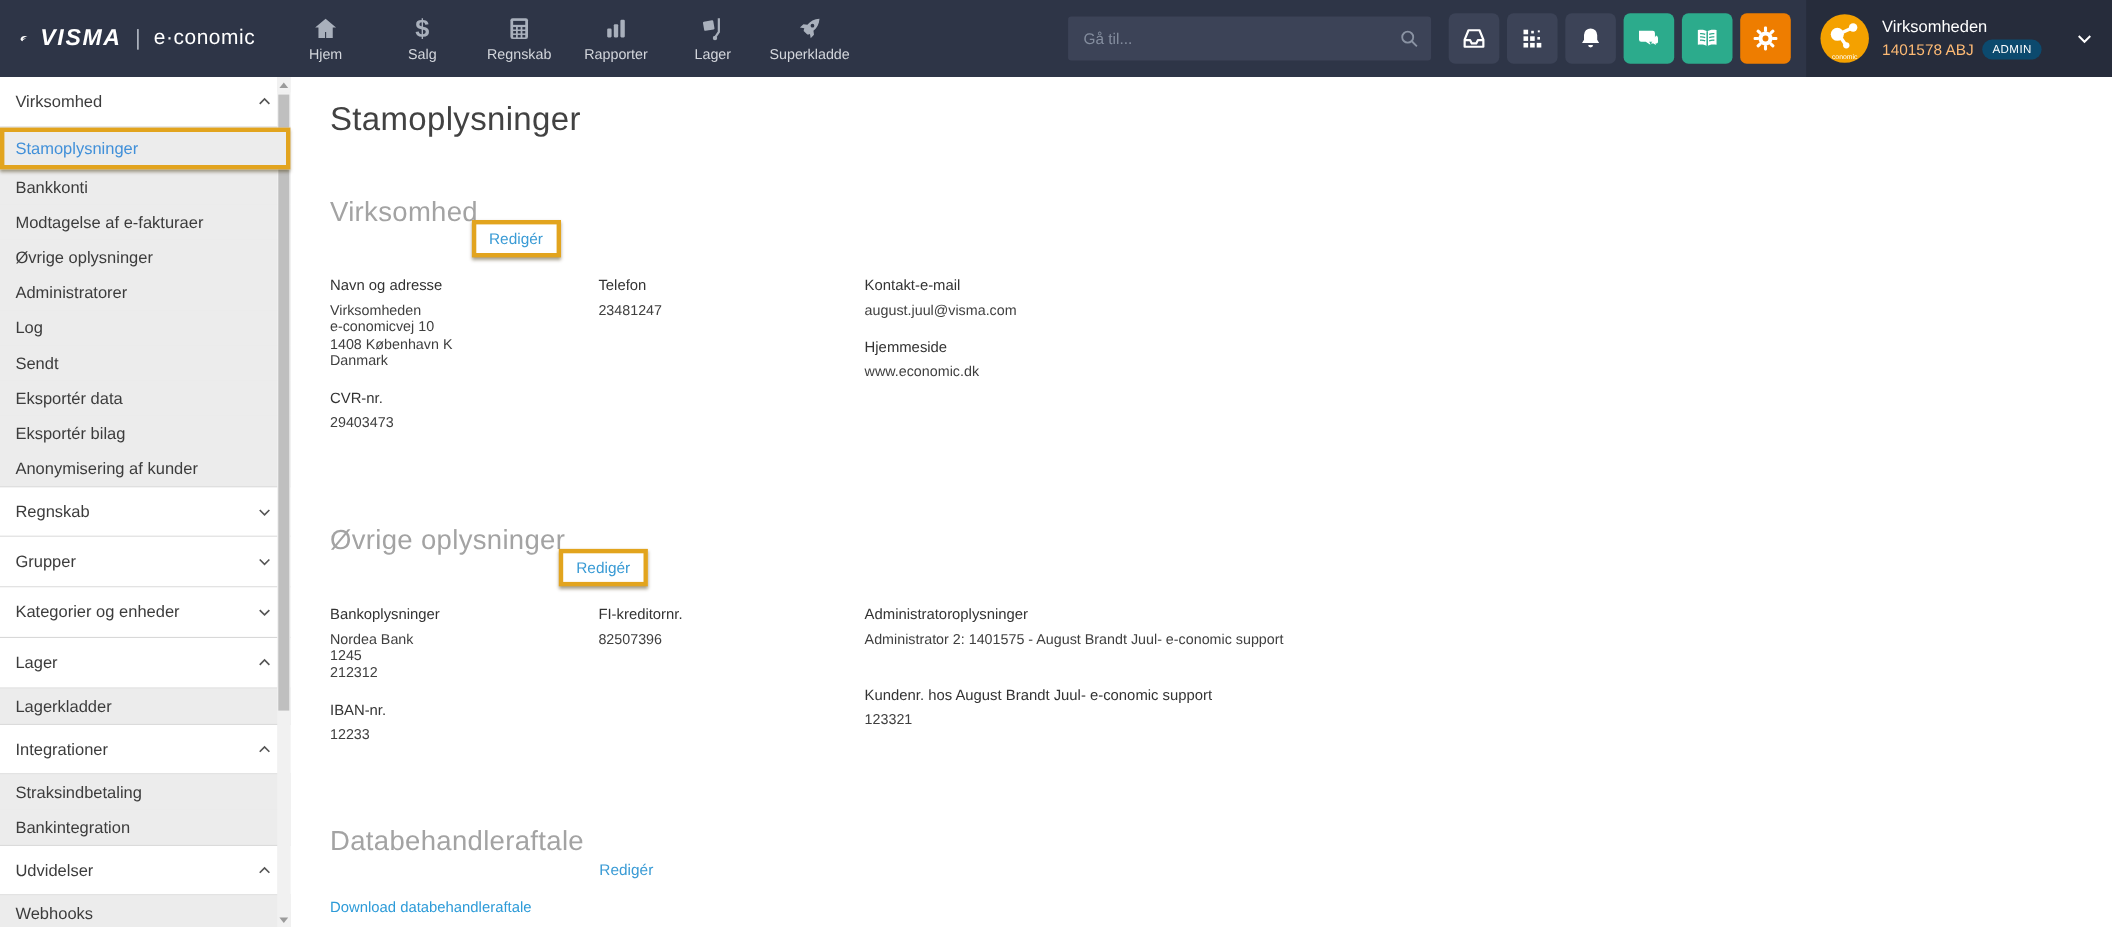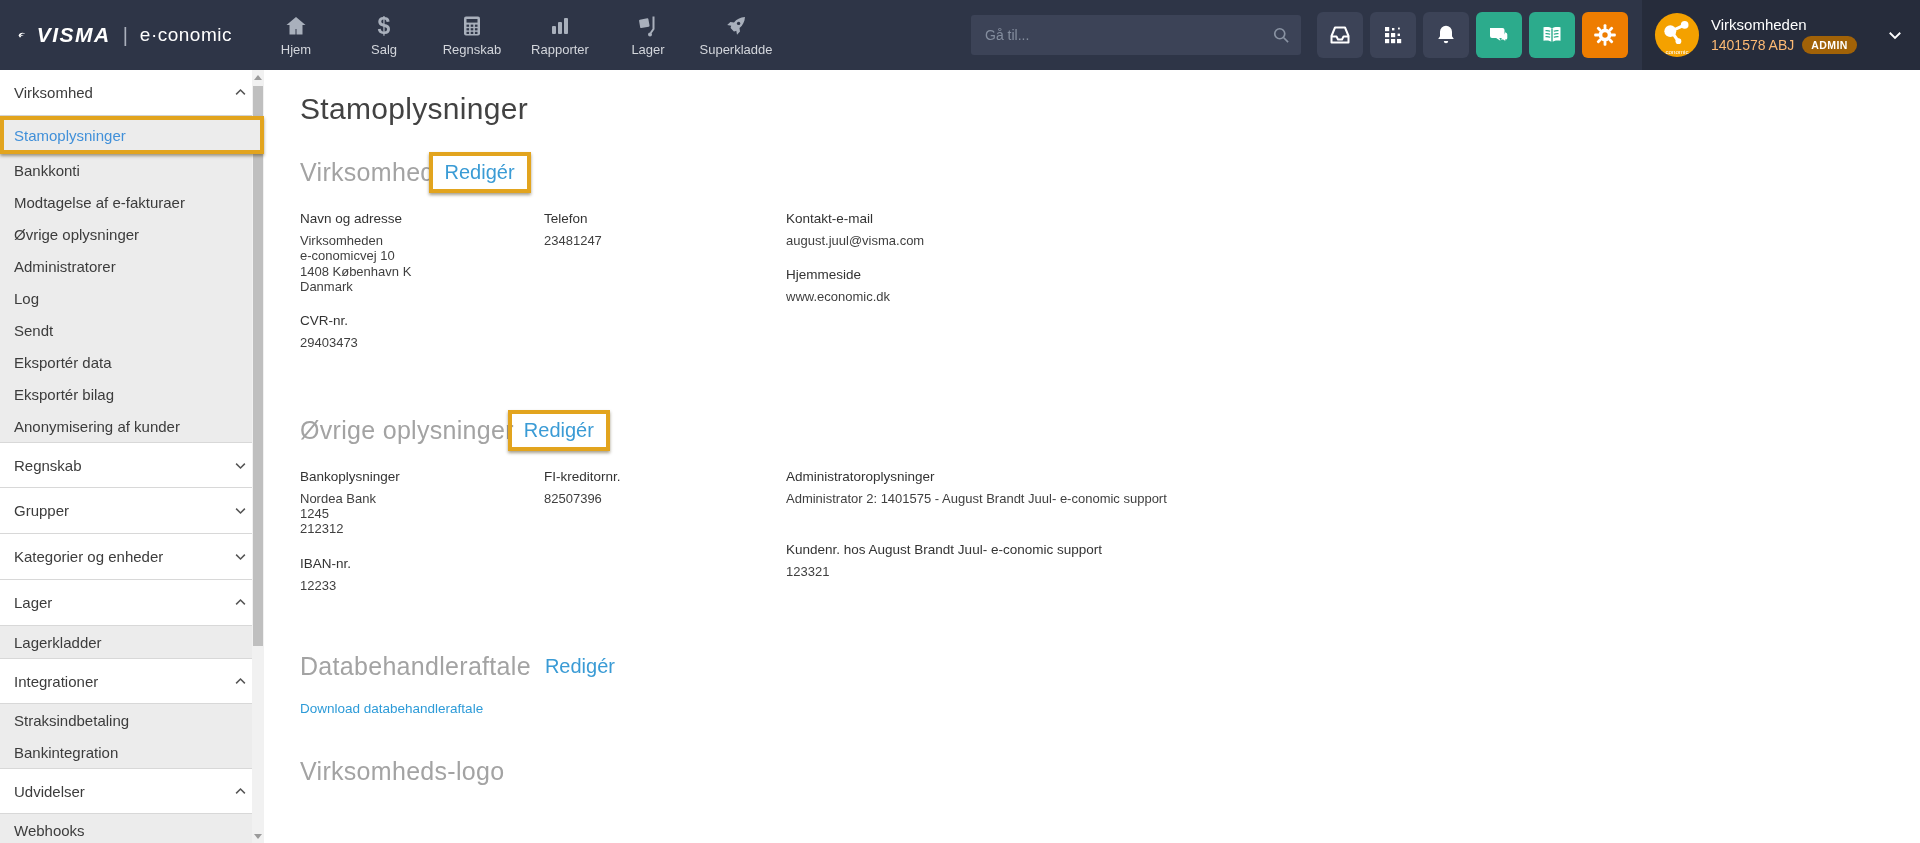--- a/index.html
+++ b/index.html
@@ -38,21 +38,21 @@
   .tb-btn.green { background:#2cab8c; }
   .tb-btn.orange { background:#ee7d00; }
 
   .tb-account { width:278px; background:#262c3b; display:flex; align-items:center;
     padding:0 16px 0 12px; gap:11px; cursor:pointer; }
   .avatar { width:46px; height:46px; flex:0 0 46px; }
   .acct-text { display:flex; flex-direction:column; gap:3px; }
   .acct-company { color:#fff; font-size:15px; }
   .acct-row2 { display:flex; align-items:center; gap:8px; }
   .acct-agreement { color:#fdba74; font-size:14px; }
-  .acct-badge { background:#a16207; color:#fff; font-size:10.5px; font-weight:bold;
+  .acct-badge { background:#0c4a6e; color:#fff; font-size:10.5px; font-weight:normal;
     padding:3px 9px; border-radius:9px; letter-spacing:.4px; }
   .acct-chevron { margin-left:auto; width:18px; height:18px; color:#fff; }
 
   
   .sidebar { position:absolute; top:70px; left:0; width:264px; height:773px;
     background:#ececec; z-index:10; }
   .sb-item { display:flex; align-items:center; padding:0 30px 0 14px;
     position:relative; cursor:pointer; font-size:15px; color:#3c3c3c; }
   .sb-header { height:46px; background:#fff; border-bottom:1px solid #d8d8d8; }
   .sb-header + .sb-header { border-top:0; }
@@ -75,22 +75,22 @@
   .sb-thumb { position:absolute; left:1px; top:16px; width:10px; height:560px;
     background:#bfbfbf; }
 
   
   .content { position:absolute; top:70px; left:264px; width:1656px; height:773px;
     background:#fff; padding:22px 40px 0 36px; overflow:hidden; }
   h1 { font-size:30px; font-weight:300; color:#424242; letter-spacing:.3px;
     margin:0 0 26px; }
   .sec-head { display:flex; align-items:center; margin:0 0 18px; }
   .sec-title { font-size:25px; font-weight:300; color:#a3a3a3; letter-spacing:.3px; }
-  .edit-link { color:#3a9bd5; font-size:20px; text-decoration:none; margin-left:14px;
-    cursor:pointer; }
+  .edit-link { color:#3a9bd5; font-size:14px; text-decoration:none; margin-left:14px;
+    cursor:pointer;margin-top:48px; }
   .edit-link.annotated { border:4px solid #e2a41e; padding:5px 12px; margin-left:-6px;
     box-shadow:0 2px 3px rgba(60,45,0,.45); }
   section { margin-bottom:40px; }
   .cols { display:flex; }
   .col { display:flex; flex-direction:column; }
   .col:nth-child(1) { width:244px; }
   .col:nth-child(2) { width:242px; }
   .col:nth-child(3) { width:620px; }
   .fgroup { margin-bottom:19px; }
   .flabel { font-weight:normal; font-size:13.5px; color:#333; margin-bottom:7px; }

